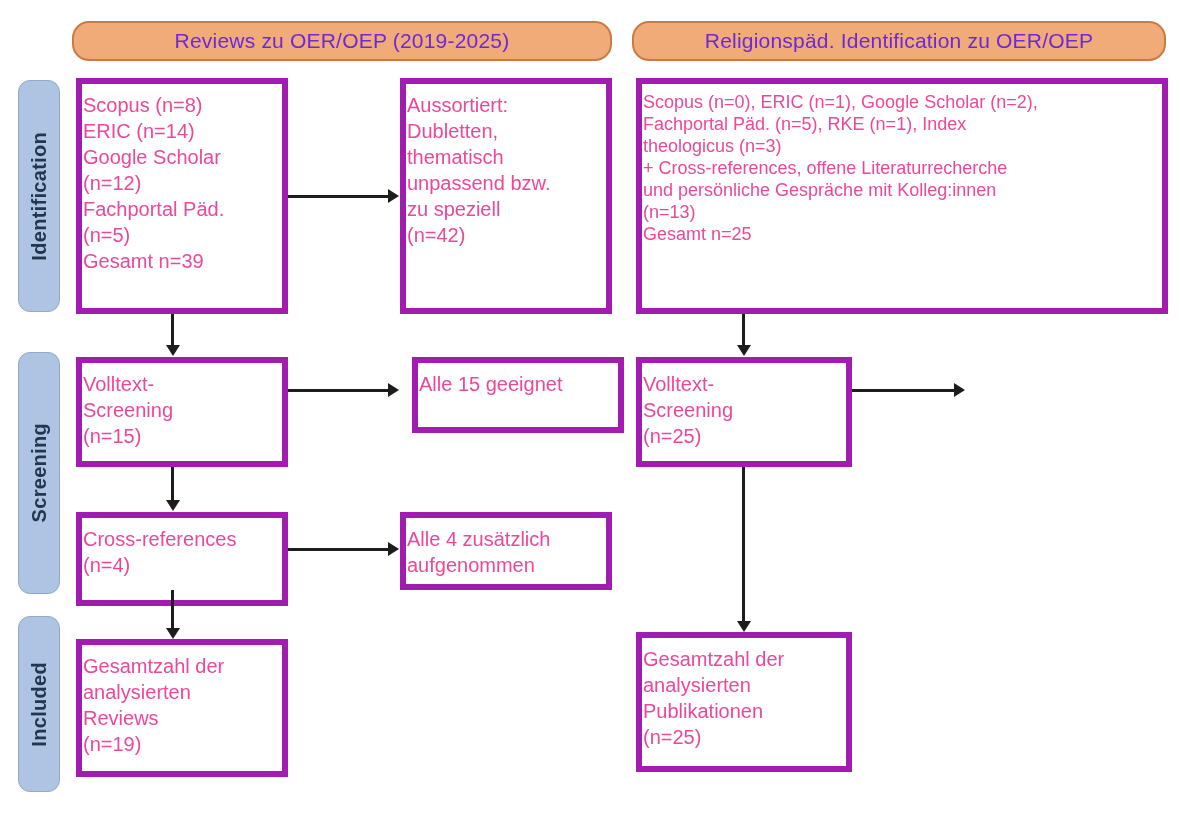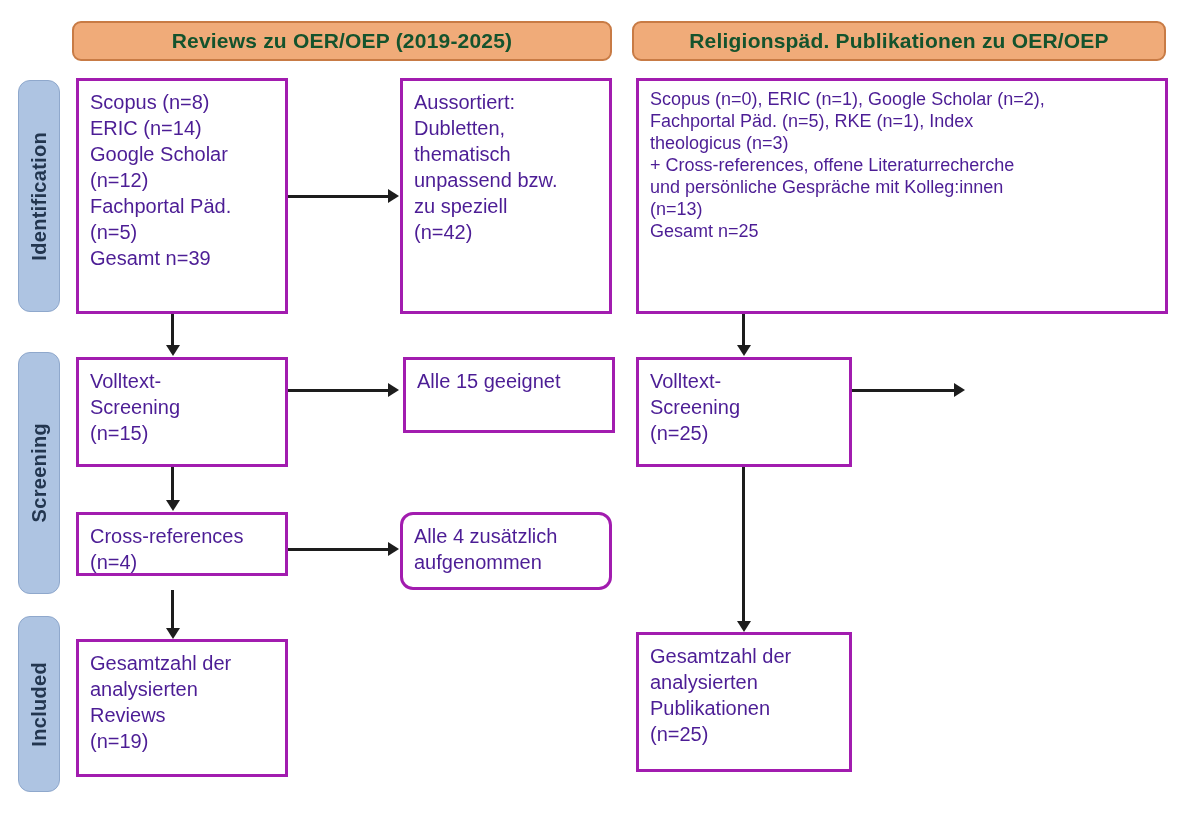--- a/index.html
+++ b/index.html
@@ -18,24 +18,24 @@
     background: #ffffff;
     overflow: hidden;
   }
 
   
   .col-header {
     position: absolute;
     box-sizing: border-box;
     background: #f0ab79;
     border: 2px solid #c87b45;
-    border-radius: 9px;
-    color: #14532d;
+    border-radius: 17px;
+    color: #6d28d9;
     font-size: 21px;
-    font-weight: bold;
+    font-weight: normal;
     letter-spacing: 0.2px;
     display: flex;
     align-items: center;
     justify-content: center;
     text-align: center;
     line-height: 1.1;
     white-space: nowrap;
   }
 
   
@@ -57,25 +57,25 @@
     transform: rotate(180deg);
     white-space: nowrap;
     letter-spacing: 0.3px;
   }
 
   
   .box {
     position: absolute;
     box-sizing: border-box;
     background: #ffffff;
-    border: 3px solid #a21caf;
-    color: #4c1d95;
+    border: 6px solid #a21caf;
+    color: #ec4899;
     font-size: 20px;
     line-height: 1.30;
-    padding: 8px 9px 6px 11px;
+    padding: 8px 9px 6px 1px;
     white-space: pre-line;
     overflow: hidden;
   }
   .box.tight {
     line-height: 1.22;
   }
 
   
   .conn-h, .conn-v {
     position: absolute;
@@ -99,21 +99,21 @@
     border-top: 11px solid #1d1d1d;
   }
 </style>
 </head>
 <body>
 
 <div id="canvas">
 
   <div class="col-header" style="left:72px; top:21px; width:540px; height:40px;">Reviews zu OER/OEP (2019-2025)</div>
 
-  <div class="col-header" style="left:632px; top:21px; width:534px; height:40px;">Religionspäd. Publikationen zu OER/OEP</div>
+  <div class="col-header" style="left:632px; top:21px; width:534px; height:40px;">Religionspäd. Identification zu OER/OEP</div>
 
   <div class="stage-pill" style="left:18px; top:80px; width:42px; height:232px;">
     <span>Identification</span>
   </div>
 
   <div class="stage-pill" style="left:18px; top:352px; width:42px; height:242px;">
     <span>Screening</span>
   </div>
 
   <div class="stage-pill" style="left:18px; top:616px; width:42px; height:176px;">
@@ -138,32 +138,32 @@
   <div class="conn-h" style="left:288px; top:195px; width:102px;"></div>
   <div class="arrow-right" style="left:388px; top:189px;"></div>
 
   <div class="conn-v" style="left:171px; top:314px; height:33px;"></div>
   <div class="arrow-down" style="left:166px; top:345px;"></div>
 
   <div class="box" style="left:76px; top:357px; width:212px; height:110px;">Volltext-
 Screening
 (n=15)</div>
 
-  <div class="box" style="left:403px; top:357px; width:212px; height:76px;">Alle 15 geeignet</div>
+  <div class="box" style="left:412px; top:357px; width:212px; height:76px;">Alle 15 geeignet</div>
 
   <div class="conn-h" style="left:288px; top:389px; width:102px;"></div>
   <div class="arrow-right" style="left:388px; top:383px;"></div>
 
   <div class="conn-v" style="left:171px; top:467px; height:35px;"></div>
   <div class="arrow-down" style="left:166px; top:500px;"></div>
 
-  <div class="box" style="left:76px; top:512px; width:212px; height:64px;">Cross-references
+  <div class="box" style="left:76px; top:512px; width:212px; height:94px;">Cross-references
 (n=4)</div>
 
-  <div class="box" style="left:400px; top:512px; width:212px; height:78px;border-radius:13px;">Alle 4 zusätzlich
+  <div class="box" style="left:400px; top:512px; width:212px; height:78px;">Alle 4 zusätzlich
 aufgenommen</div>
 
   <div class="conn-h" style="left:288px; top:548px; width:102px;"></div>
   <div class="arrow-right" style="left:388px; top:542px;"></div>
 
   <div class="conn-v" style="left:171px; top:590px; height:42px;"></div>
   <div class="arrow-down" style="left:166px; top:628px;"></div>
 
   <div class="box" style="left:76px; top:639px; width:212px; height:138px;">Gesamtzahl der
 analysierten

